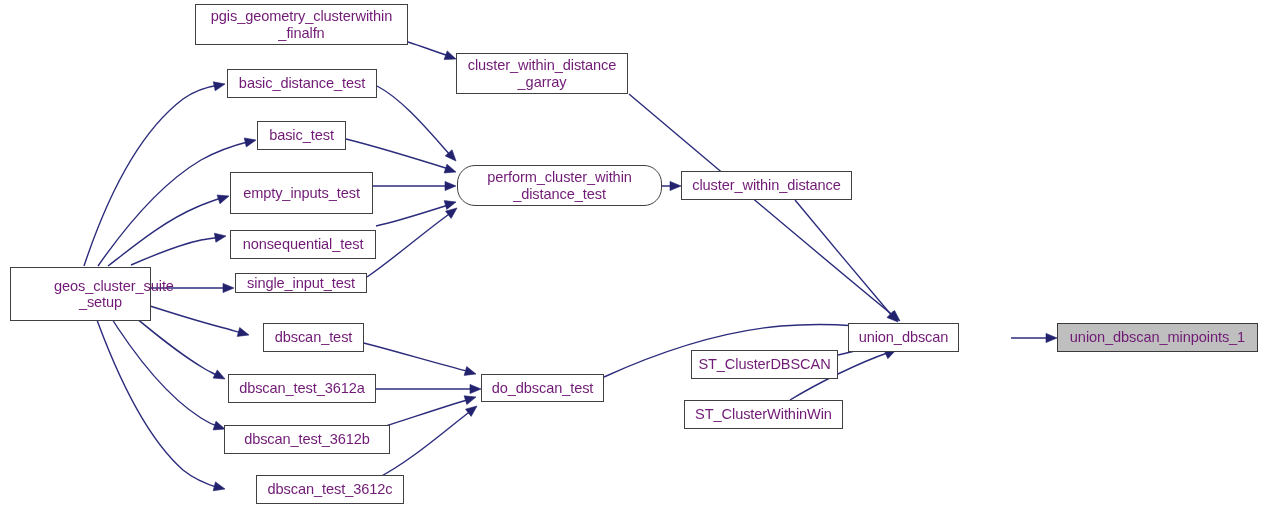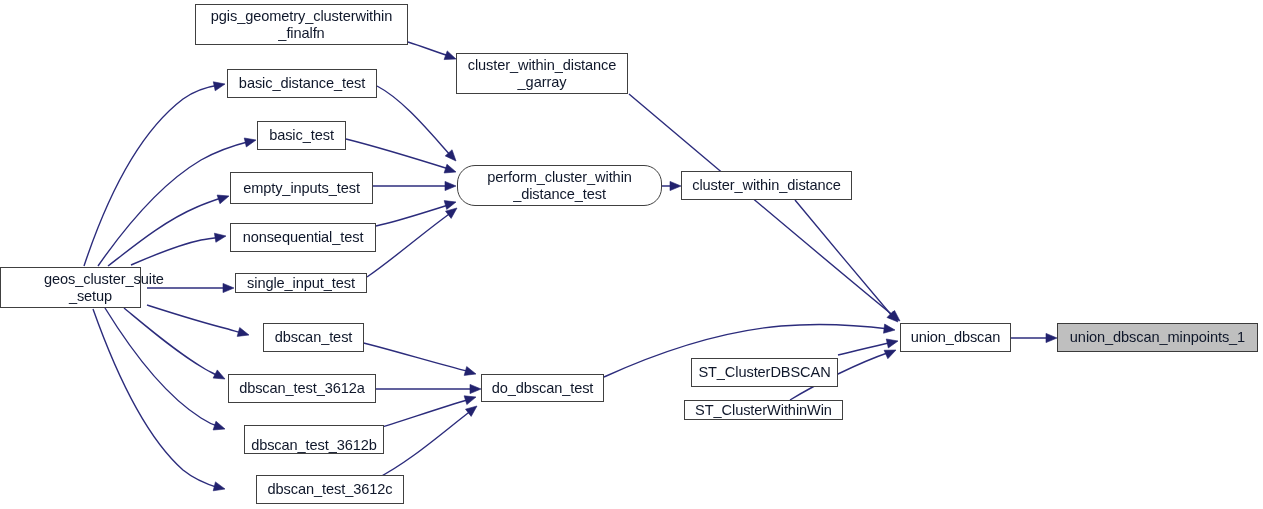--- a/index.html
+++ b/index.html
@@ -35,21 +35,21 @@
   .node-box {
     position: absolute;
     box-sizing: border-box;
     border: 1.6px solid #404040;
     background: #ffffff;
     display: flex;
     align-items: center;
     justify-content: center;
     text-align: center;
     line-height: 1.12;
-    color: #0f172a;
+    color: #701a75;
     font-size: 14.6px;
     letter-spacing: -0.1px;
     white-space: pre-line;
     cursor: default;
   }
   .node-box.highlight {
     background: #bfbfbf;
     border-color: #3a3a3a;
   }
   .node-label {
@@ -118,31 +118,31 @@
       <path d="M1011,338 L1051,338" class="edge-path"></path>
       <polygon points="1057.00,338.00 1046.00,333.40 1046.00,342.60" class="arrow-head"></polygon>
     </svg>
   <div id="node-layer">
       <div class="node-box" style="left: 195px; top: 4px; width: 213px; height: 41px;"><span class="node-label">pgis_geometry_clusterwithin
 _finalfn</span></div>
       <div class="node-box" style="left: 456px; top: 53px; width: 172px; height: 41px;"><span class="node-label">cluster_within_distance
 _garray</span></div>
       <div class="node-box" style="left: 227px; top: 69px; width: 150px; height: 29px;"><span class="node-label">basic_distance_test</span></div>
       <div class="node-box" style="left: 257px; top: 121px; width: 89px; height: 29px; justify-content: flex-end;"><span class="node-label">basic_test</span></div>
-      <div class="node-box" style="left: 230px; top: 172px; width: 143px; height: 32px;"><span class="node-label">empty_inputs_test</span></div>
-      <div class="node-box" style="left: 230px; top: 223px; width: 146px; height: 29px;"><span class="node-label">nonsequential_test</span></div>
+      <div class="node-box" style="left: 230px; top: 172px; width: 143px; height: 42px;"><span class="node-label">empty_inputs_test</span></div>
+      <div class="node-box" style="left: 230px; top: 230px; width: 146px; height: 29px;"><span class="node-label">nonsequential_test</span></div>
       <div class="node-box" style="left: 235px; top: 273px; width: 132px; height: 20px;"><span class="node-label">single_input_test</span></div>
       <div class="node-box" style="left: 251px; top: 323px; width: 101px; height: 29px; margin-left: 12px;"><span class="node-label">dbscan_test</span></div>
       <div class="node-box" style="left: 228px; top: 374px; width: 148px; height: 29px;"><span class="node-label">dbscan_test_3612a</span></div>
-      <div class="node-box" style="left: 244px; top: 425px; width: 140px; height: 29px; align-items: flex-end;"><span class="node-label">dbscan_test_3612b</span></div>
+      <div class="node-box" style="left: 224px; top: 425px; width: 166px; height: 29px;"><span class="node-label">dbscan_test_3612b</span></div>
       <div class="node-box" style="left: 228px; top: 475px; width: 148px; height: 29px; margin-left: 28px;"><span class="node-label">dbscan_test_3612c</span></div>
-      <div class="node-box" style="left: 0; top: 267px; width: 141px; height: 41px; padding-left: 40px;"><span class="node-label">geos_cluster_suite
+      <div class="node-box" style="left: 10px; top: 267px; width: 141px; height: 54px; padding-left: 40px;"><span class="node-label">geos_cluster_suite
 _setup</span></div>
       <div class="node-box" style="left: 457px; top: 165px; width: 205px; height: 41px; border-radius: 18px;"><span class="node-label">perform_cluster_within
 _distance_test</span></div>
       <div class="node-box" style="left: 681px; top: 171px; width: 171px; height: 29px;"><span class="node-label">cluster_within_distance</span></div>
       <div class="node-box" style="left: 481px; top: 374px; width: 123px; height: 28px;"><span class="node-label">do_dbscan_test</span></div>
-      <div class="node-box" style="left: 691px; top: 350px; width: 147px; height: 29px; margin-top: 8px;"><span class="node-label">ST_ClusterDBSCAN</span></div>
-      <div class="node-box" style="left: 684px; top: 400px; width: 159px; height: 20px;"><span class="node-label">ST_ClusterWithinWin</span></div>
-      <div class="node-box" style="left: 900px; top: 323px; width: 111px; height: 29px;"><span class="node-label">union_dbscan</span></div>
+      <div class="node-box" style="left: 691px; top: 350px; width: 147px; height: 29px;"><span class="node-label">ST_ClusterDBSCAN</span></div>
+      <div class="node-box" style="left: 684px; top: 400px; width: 159px; height: 29px;"><span class="node-label">ST_ClusterWithinWin</span></div>
+      <div class="node-box" style="left: 848px; top: 323px; width: 111px; height: 29px;"><span class="node-label">union_dbscan</span></div>
       <div class="node-box highlight" style="left: 1057px; top: 323px; width: 201px; height: 29px;"><span class="node-label">union_dbscan_minpoints_1</span></div>
     </div>
 </div>
 
 </body></html>

